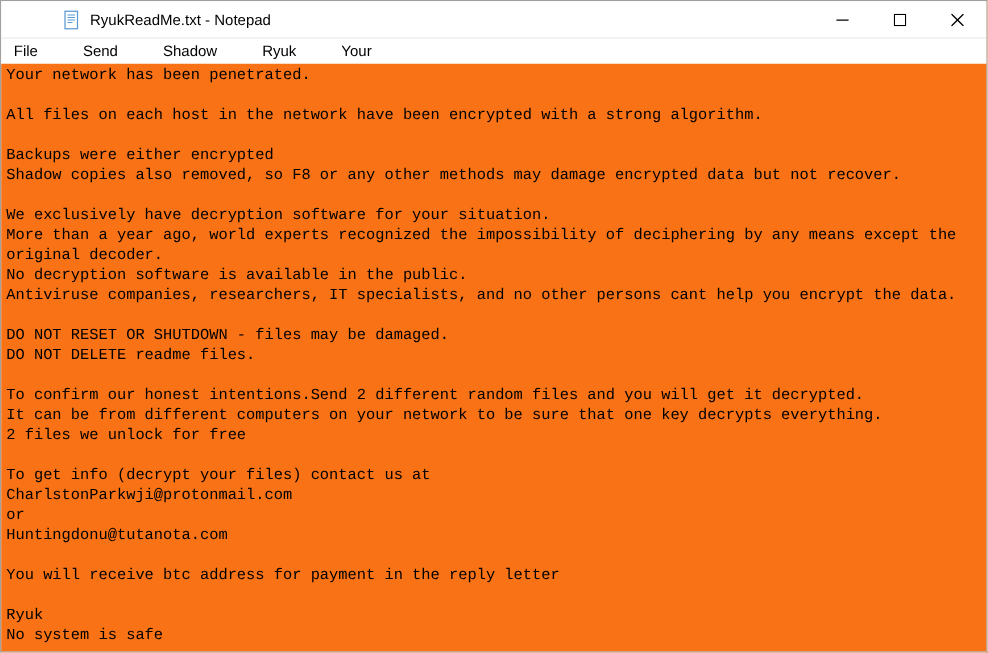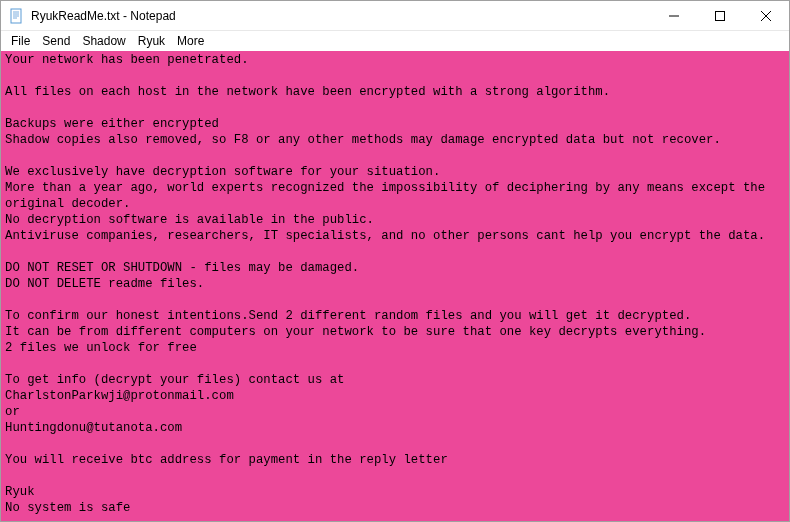--- a/index.html
+++ b/index.html
@@ -17,20 +17,21 @@
       border: 1px solid #a0a0a0;
       display: flex;
       flex-direction: column;
     }
     .titlebar {
       height: 30px;
       background: #fff;
       display: flex;
       align-items: center;
       border-bottom: 1px solid #e8e8e8;
+      padding-left: 41px;
     }
     .titlebar-icon {
       width: 16px;
       height: 16px;
       margin-left: 8px;
       margin-right: 6px;
       display: flex;
       align-items: center;
       justify-content: center;
     }
@@ -53,28 +54,29 @@
       color: #000;
       cursor: default;
     }
     .menubar {
       height: 20px;
       background: #fff;
       display: flex;
       align-items: center;
       padding-left: 4px;
       font-size: 12px;
+      gap: 24px;
     }
     .menu-item {
       padding: 1px 6px;
       cursor: default;
     }
     .content {
       flex: 1;
-      background: #ec4899;
+      background: #f97316;
       padding: 2px 4px;
       font-family: Consolas, 'Courier New', monospace;
       font-size: 12.3px;
       line-height: 1.3;
       color: #000;
       overflow: auto;
       white-space: pre-wrap;
     }
   </style>
 </head>
@@ -109,21 +111,21 @@
             <line x1="10" y1="0" x2="0" y2="10" stroke="#000" stroke-width="1"></line>
           </svg>
       </div>
     </div>
   </div>
   <div class="menubar">
     <span class="menu-item">File</span>
     <span class="menu-item">Send</span>
     <span class="menu-item">Shadow</span>
     <span class="menu-item">Ryuk</span>
-    <span class="menu-item">More</span>
+    <span class="menu-item">Your</span>
   </div>
   <div class="content">Your network has been penetrated.
 
 All files on each host in the network have been encrypted with a strong algorithm.
 
 Backups were either encrypted
 Shadow copies also removed, so F8 or any other methods may damage encrypted data but not recover.
 
 We exclusively have decryption software for your situation.
 More than a year ago, world experts recognized the impossibility of deciphering by any means except the original decoder.

